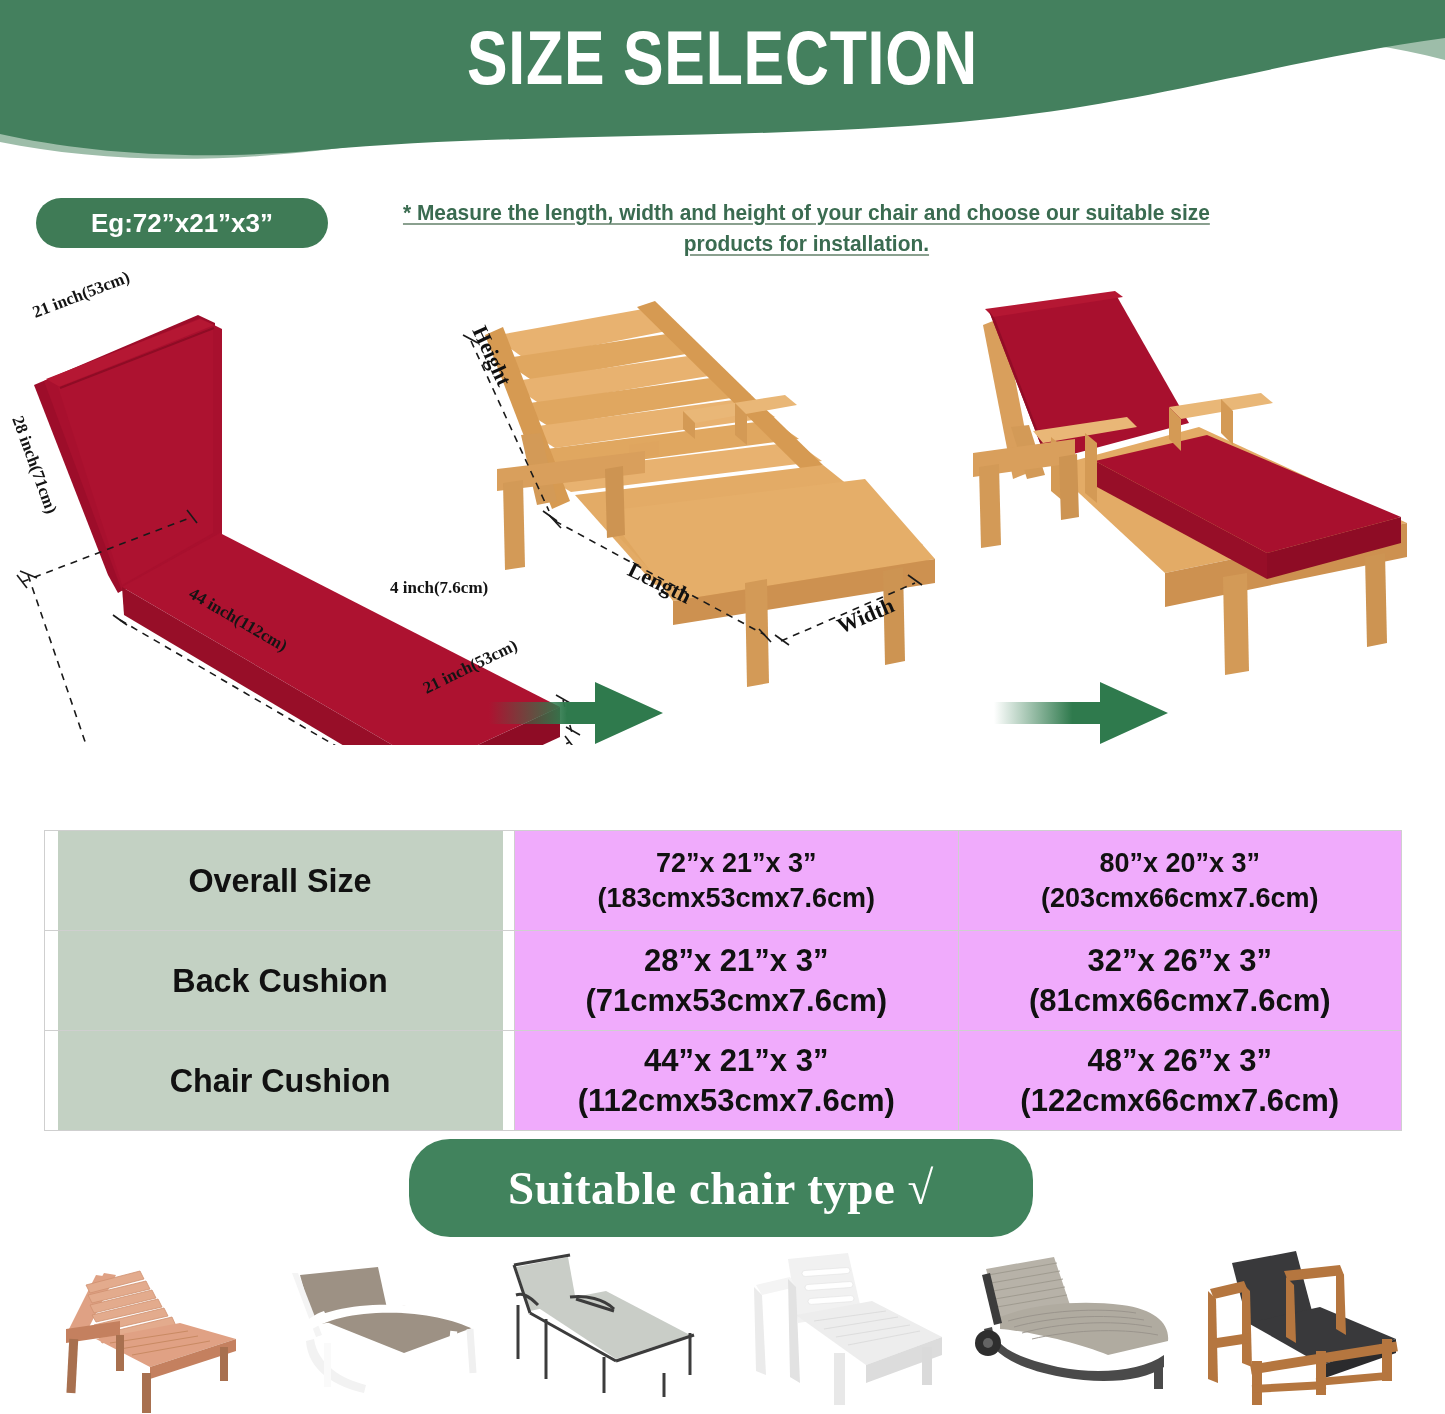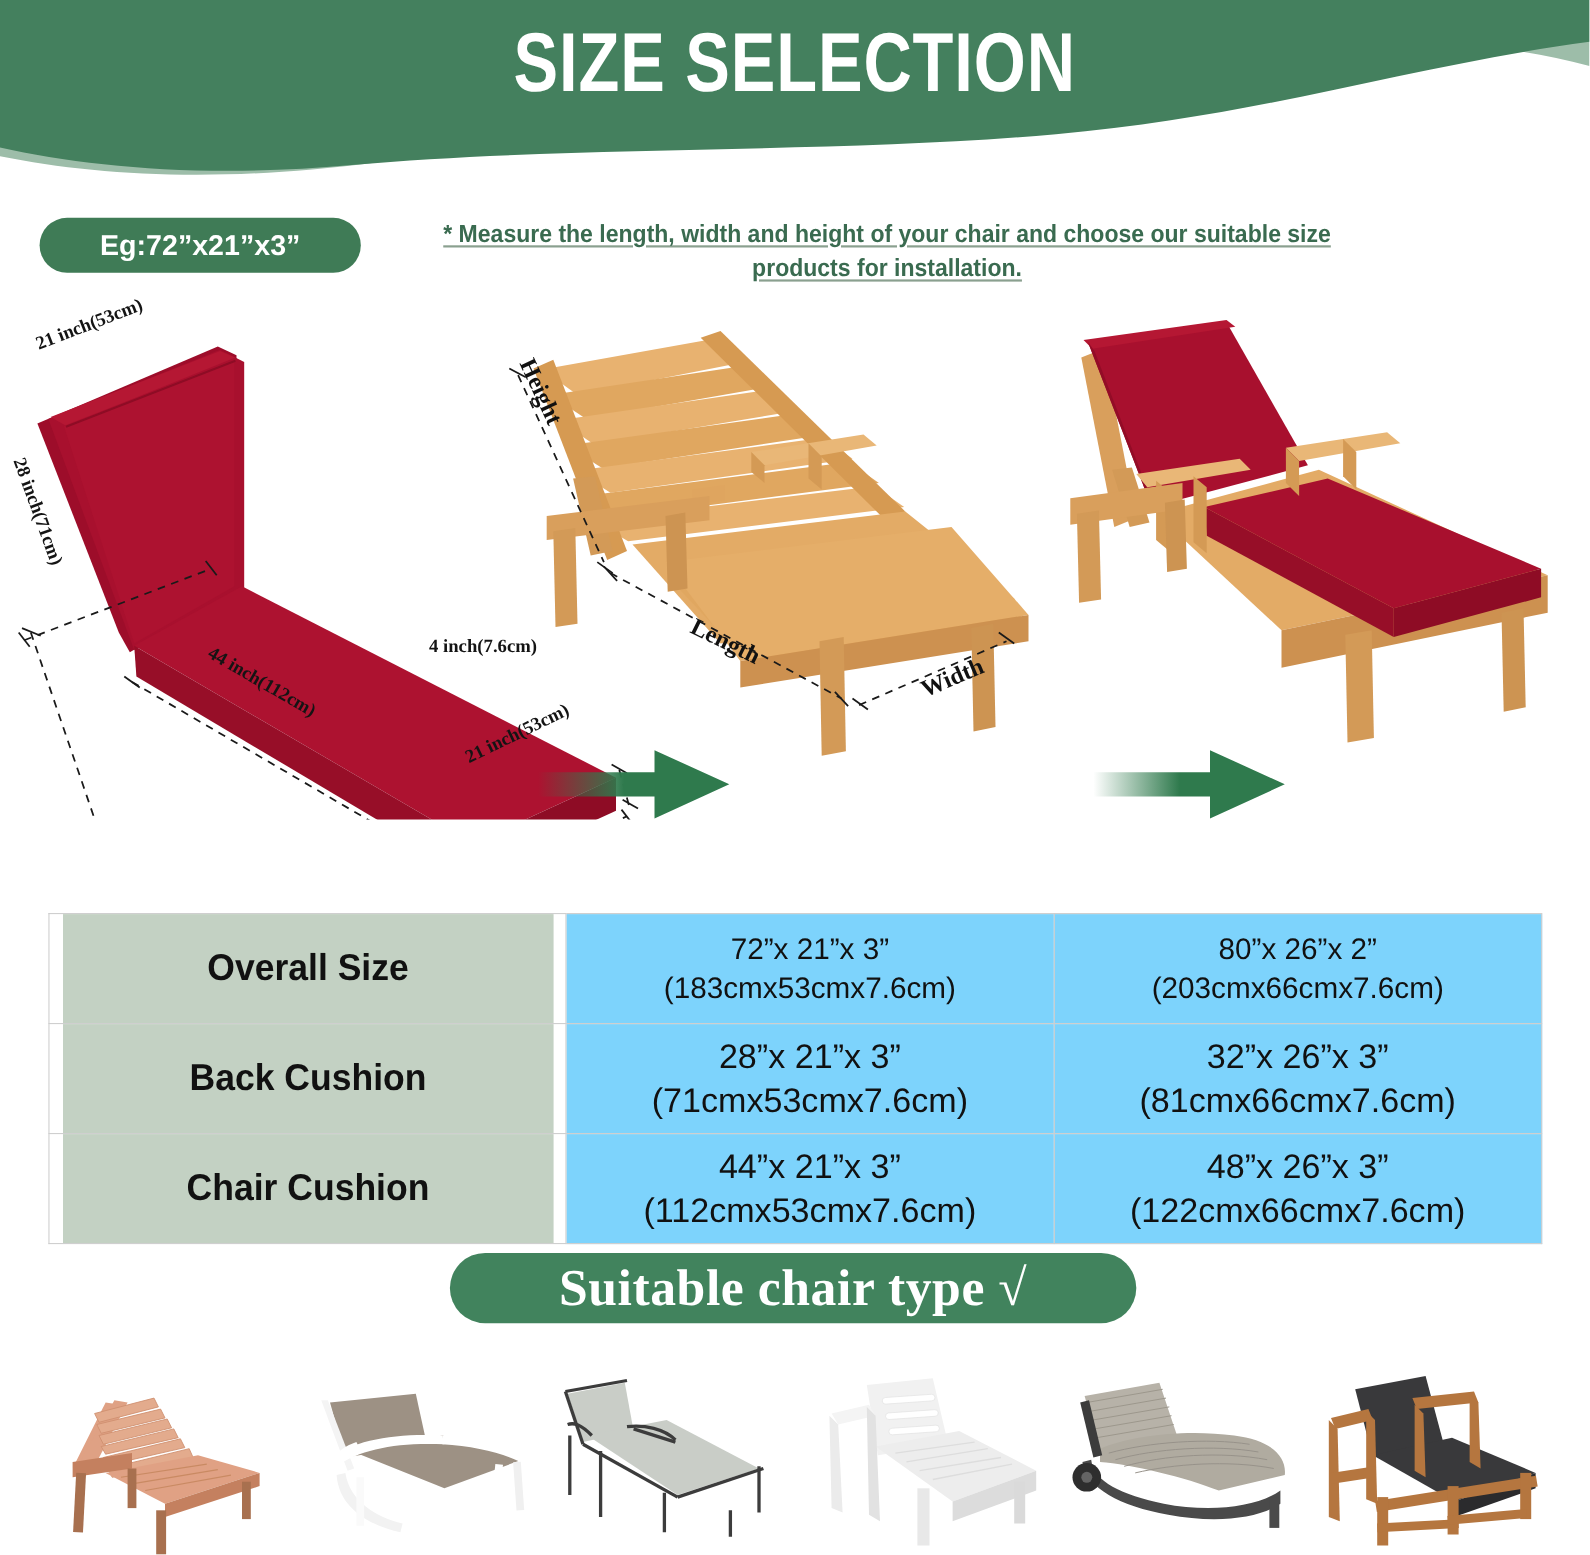--- a/index.html
+++ b/index.html
@@ -85,35 +85,35 @@
     text-align:center;
     vertical-align:middle;
   }
   .spec-table td.rowhead {
     background:#c3d1c3;
     width:470px; height:100px;
     font-size:34px; font-weight:bold; color:#111;
     transform:scaleX(0.95);
   }
   .spec-table td.val {
-    background:#7dd3fc;
-    font-weight:normal; color:#111;
+    background:#f0abfc;
+    font-weight:bold; color:#111;
     line-height:1.28;
     padding:8px 20px;
   }
   .spec-table tr.r0 td.val { font-size:27px; }
   .spec-table tr.r1 td.val, .spec-table tr.r2 td.val { font-size:31px; }
   .spec-table tr.r0 td { height:100px; }
   .spec-table tr.r1 td { height:100px; }
   .spec-table tr.r2 td { height:100px; }
 
   
   .suitable {
     position:absolute; left:409px; top:1139px;
-    width:624px; height:64px;
+    width:624px; height:98px;
     background:#41835d; border-radius:41px;
     display:flex; align-items:center; justify-content:center;
     color:#ffffff;
     font-family:"Liberation Serif", serif;
     font-weight:bold;
     font-size:47px;
     letter-spacing:0.5px;
   }
 
   
@@ -297,21 +297,21 @@
 
 <table class="spec-table">
   <tbody>
     <tr class="r0">
       <td class="rowhead">Overall Size</td>
       <td class="val">
         <div>72”x 21”x 3”</div>
         <div>(183cmx53cmx7.6cm)</div>
       </td>
       <td class="val">
-        <div>80”x 26”x 2”</div>
+        <div>80”x 20”x 3”</div>
         <div>(203cmx66cmx7.6cm)</div>
       </td>
     </tr>
     <tr class="r1">
       <td class="rowhead">Back Cushion</td>
       <td class="val">
         <div>28”x 21”x 3”</div>
         <div>(71cmx53cmx7.6cm)</div>
       </td>
       <td class="val">

